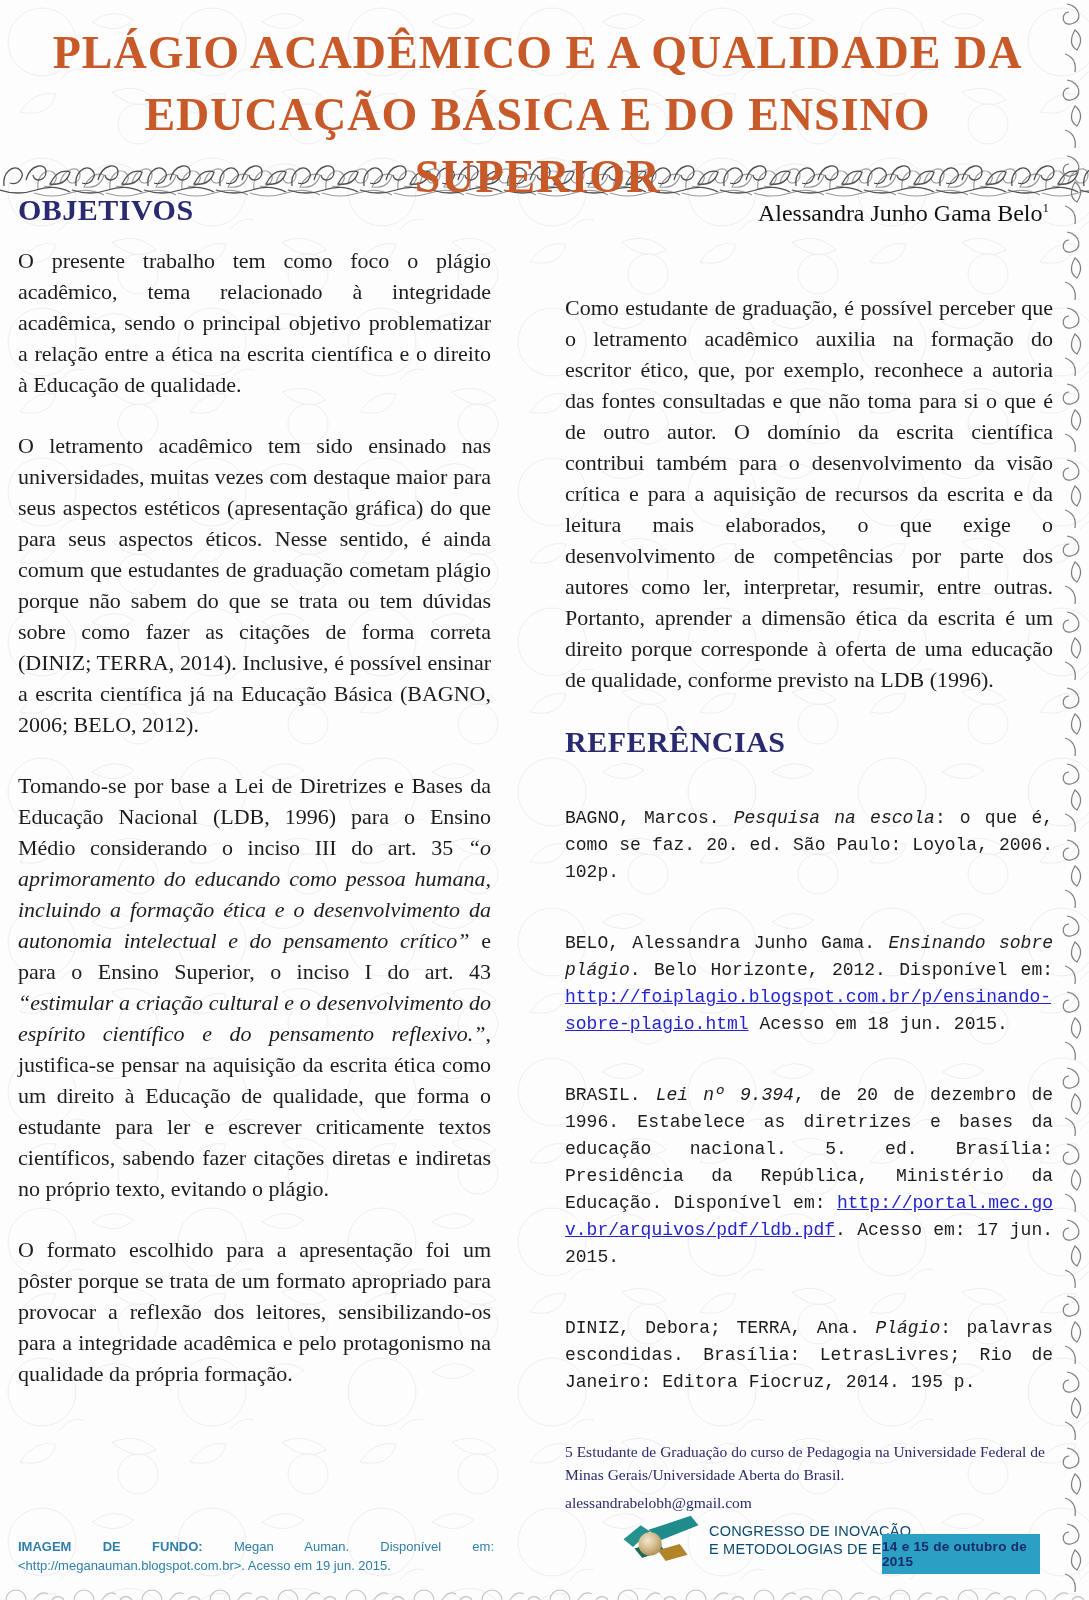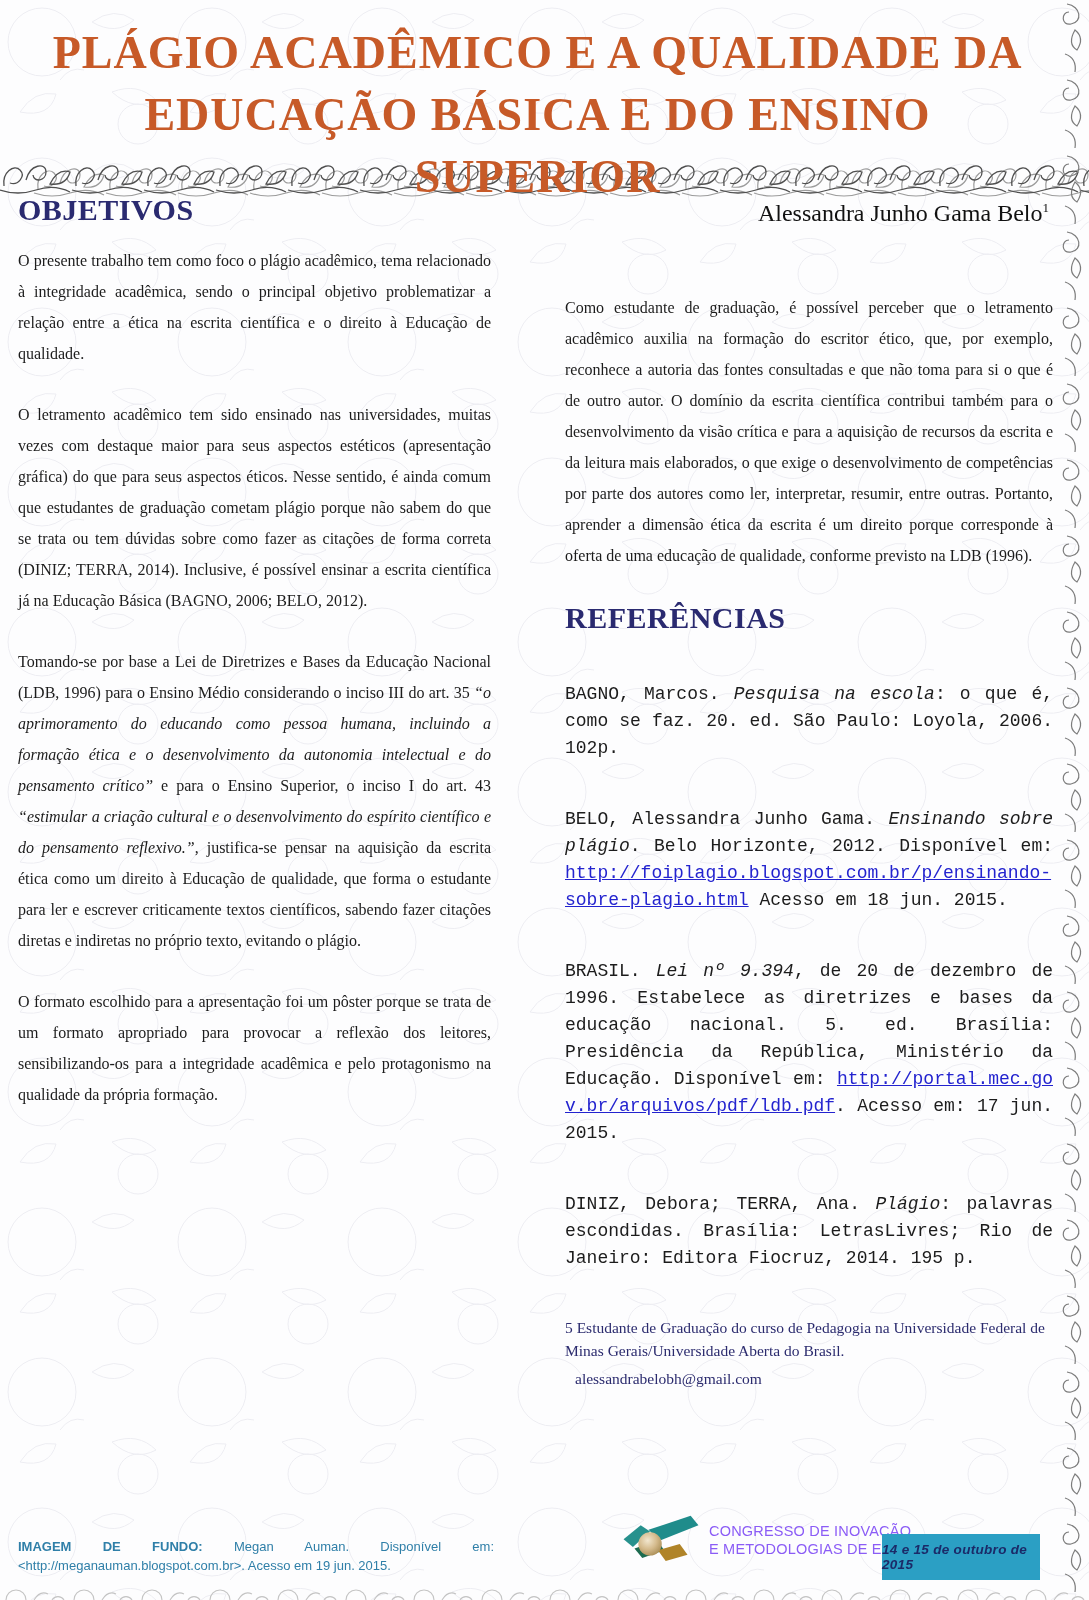--- a/index.html
+++ b/index.html
@@ -27,21 +27,21 @@
   .col-right { left: 565px; width: 488px; }
 
   .sec {
     font-weight: bold; font-size: 30px; color: #2a2a70;
     letter-spacing: .5px; margin: 0 0 18px;
   }
   .sec.mt-lg { margin-top: 28px; }
   .sec.mt-sm { margin-top: 20px; margin-bottom: 46px; }
 
   .body-p {
-    font-size: 16px; line-height: 31px;
+    font-size: 22px; line-height: 31px;
     text-align: justify; margin: 0 0 30px;
   }
 
   .author {
     text-align: right; font-size: 24px; line-height: 30px;
     margin: 0 0 64px; padding-right: 4px; color: #111;
   }
   .author sup { font-size: 13px; }
 
   .ref {
@@ -52,46 +52,46 @@
   .b { font-weight: bold; }
   .link {
     color: #2323cf; text-decoration: underline;
     word-break: break-all; cursor: pointer;
   }
 
   .footnote {
     margin-top: 26px; color: #2b2b6e;
     font-size: 15.5px; line-height: 1.5;
   }
-  .footnote .email { margin-top: 4px; margin-left: 10px; }
+  .footnote .email { margin-top: 4px; }
 
   .credit {
     position: absolute; left: 18px; top: 1538px; width: 476px;
     font-family: "Liberation Sans", sans-serif;
     font-size: 13px; line-height: 1.45; color: #2f7fa8;
     text-align: justify;
   }
 
   .congress {
     position: absolute; left: 622px; top: 1512px;
     display: flex; align-items: center; gap: 9px;
   }
   .congress-name {
     font-family: "Liberation Sans", sans-serif;
-    font-size: 14.5px; line-height: 1.25; color: #8b5cf6;
+    font-size: 14.5px; line-height: 1.25; color: #0c4a6e;
     letter-spacing: .2px;
   }
 
   .date-badge {
     position: absolute; left: 882px; top: 1534px;
-    width: 158px; height: 46px;
+    width: 158px; height: 40px;
     background: #2b9fc4;
     display: flex; align-items: center; justify-content: center;
     font-family: "Liberation Sans", sans-serif;
-    font-size: 13.5px; font-weight: bold; font-style: italic;
+    font-size: 13.5px; font-weight: bold; 
     color: #1b2a68; letter-spacing: .3px;
   }
 </style>
 </head>
 <body>
 
 <svg class="deco" style="left:0;top:0" width="1089" height="1600" xmlns="http://www.w3.org/2000/svg">
   <defs>
     <pattern id="bgleaf" width="170" height="150" patternUnits="userSpaceOnUse">
       <g fill="none" stroke="#ededf2" stroke-width="1">

